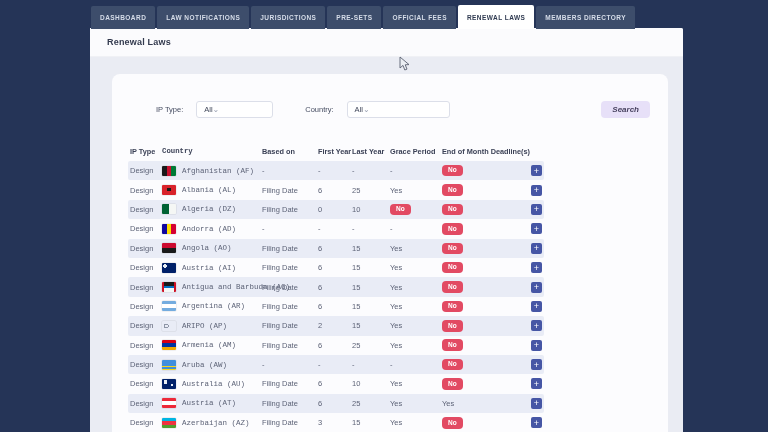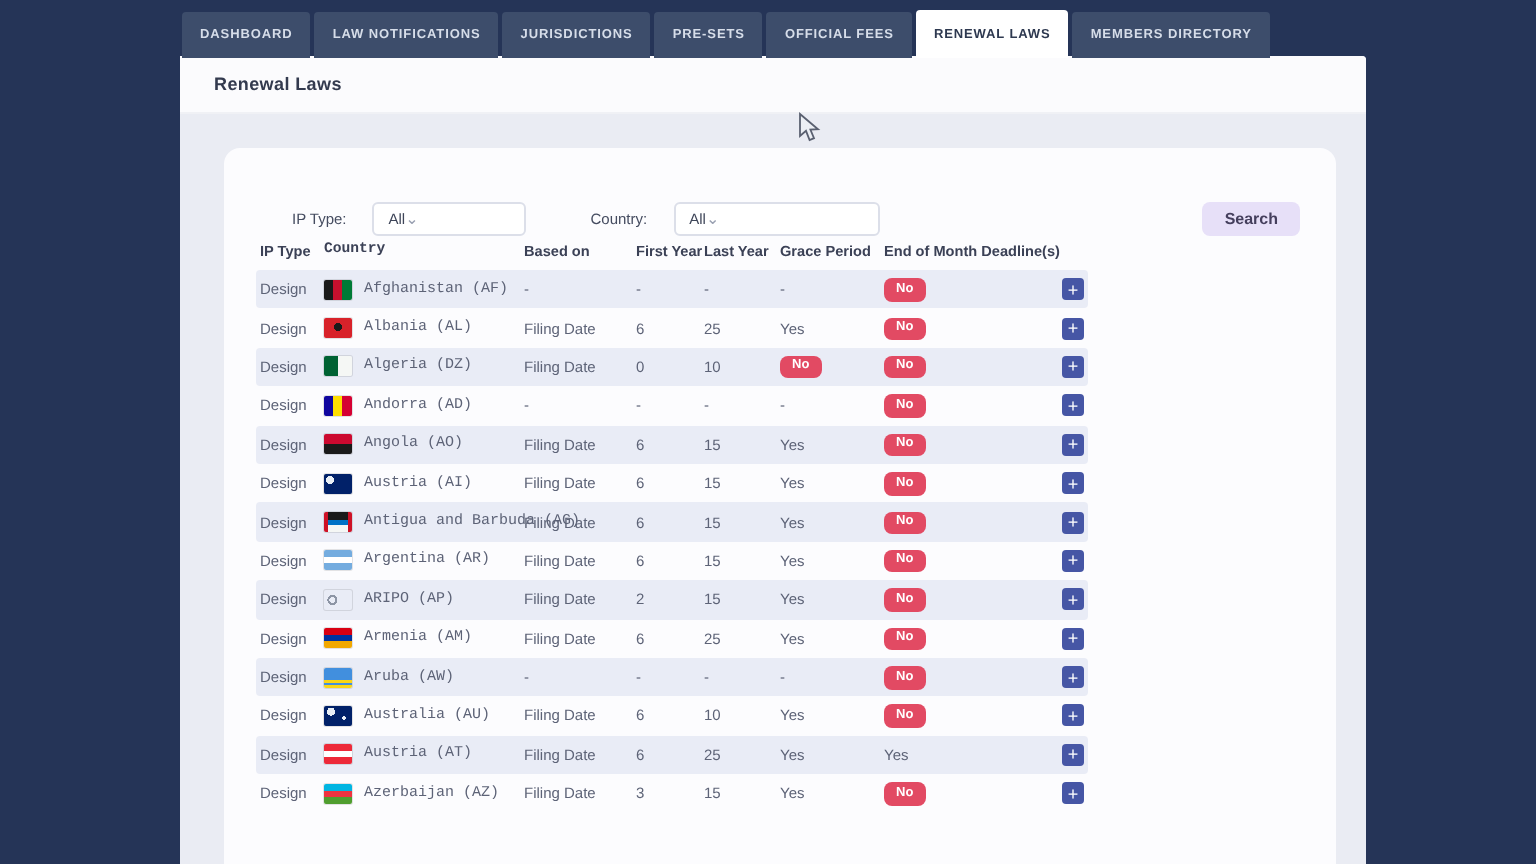--- a/index.html
+++ b/index.html
@@ -33,24 +33,24 @@
   .filters { display:flex; align-items:center; margin-top:13px; }
   .f-label { font-size:7.5px; color:#454c60; margin-left:18px; }
   .f-label:first-child { margin-left:18px; }
   .select { width:77px; height:17px; background:#fff; border:1px solid #dcdfe9; border-radius:3px;
             display:flex; align-items:center; justify-content:flex-start; padding:0 7px;
             font-size:7.5px; color:#3f4659; margin-left:13px; cursor:pointer; }
   .select.country { width:103px; }
   .chev { color:#9aa1b2; font-size:8px; line-height:6px; }
   .search-btn { margin-left:auto; margin-right:2px; background:#e7e0f8; color:#453f5d;
                 font-size:8px; font-weight:bold; padding:4px 11px; border-radius:4px;
-                border:none; cursor:pointer; font-family:inherit; }
-
-  
-  .thead { display:flex; align-items:center; margin-top:0; height:14px; width:416px;
+                border:none; cursor:pointer; font-family:inherit;font-style:italic; }
+
+  
+  .thead { display:flex; align-items:center; margin-top:26px; height:14px; width:416px;
            font-size:7.3px; font-weight:bold; color:#3b4156; }
   .thead span { white-space:nowrap; }
   .rows { margin-top:3px; }
   .row { display:flex; align-items:center; height:19.4px; width:416px;
          font-size:7.5px; color:#5d6377; border-radius:2px; }
   .row:nth-child(odd) { background:#e9ecf6; }
   .col-ip { width:34px; padding-left:2px; }
   .col-country { width:100px; display:flex; align-items:center; gap:6px;font-family:Liberation Mono, monospace; }
   .col-based { width:56px; }
   .col-fy { width:34px; }
@@ -86,21 +86,21 @@
 <div class="panel">
   <div class="panel-header">
     <span class="panel-title">Renewal Laws</span>
   </div>
 
   <div class="card">
     <div class="toolbar">
     </div>
 
     <div class="filters">
-      <span class="f-label" style="margin-left:18px;">IP Type:</span>
+      <span class="f-label" style="margin-left:28px;">IP Type:</span>
       <div class="select">
         <span>All</span>
         <span class="chev">⌄</span>
       </div>
       <span class="f-label" style="margin-left:32px;">Country:</span>
       <div class="select country">
         <span>All</span>
         <span class="chev">⌄</span>
       </div>
       <button class="search-btn">Search</button>

